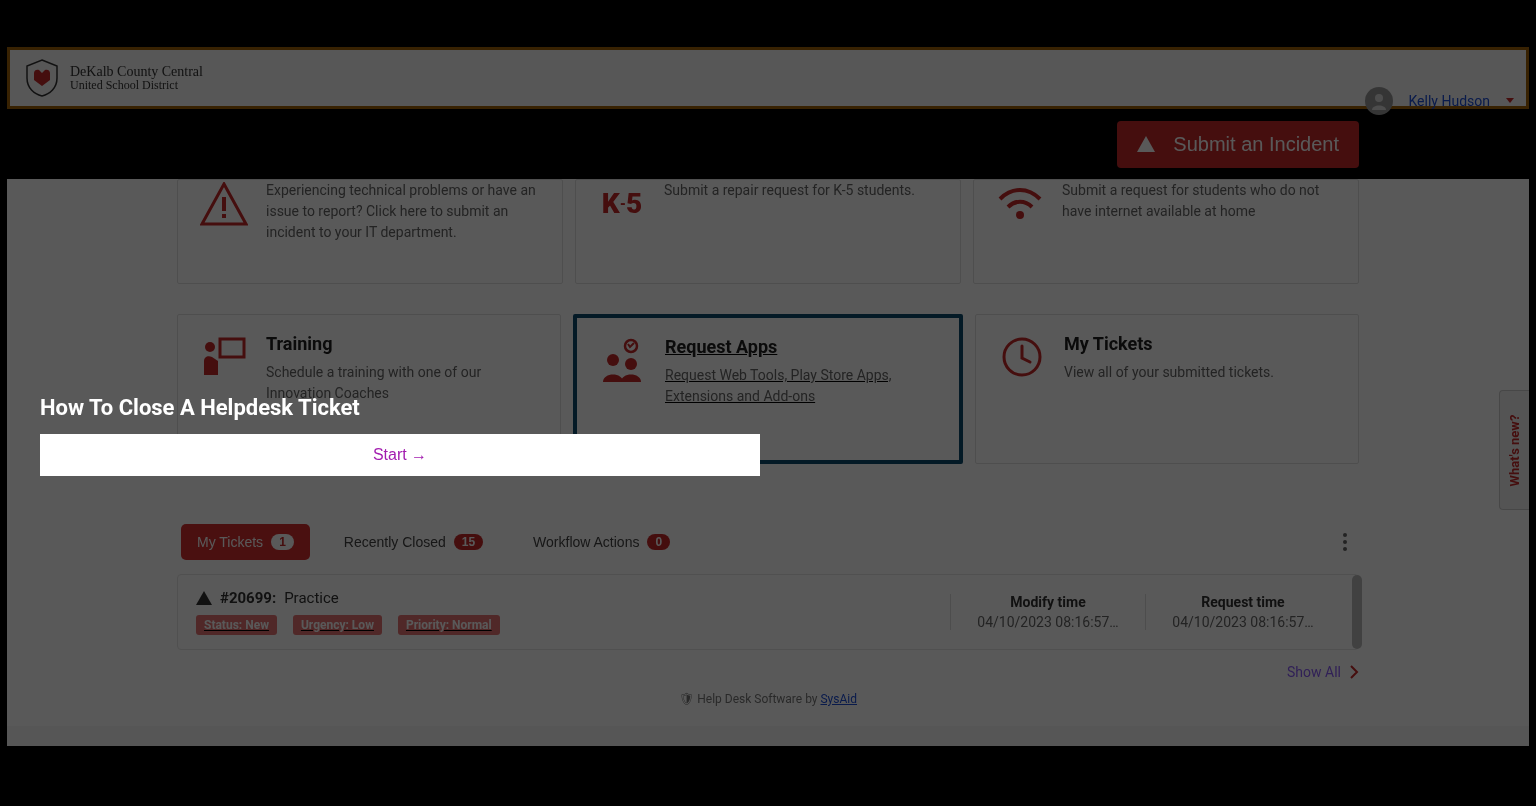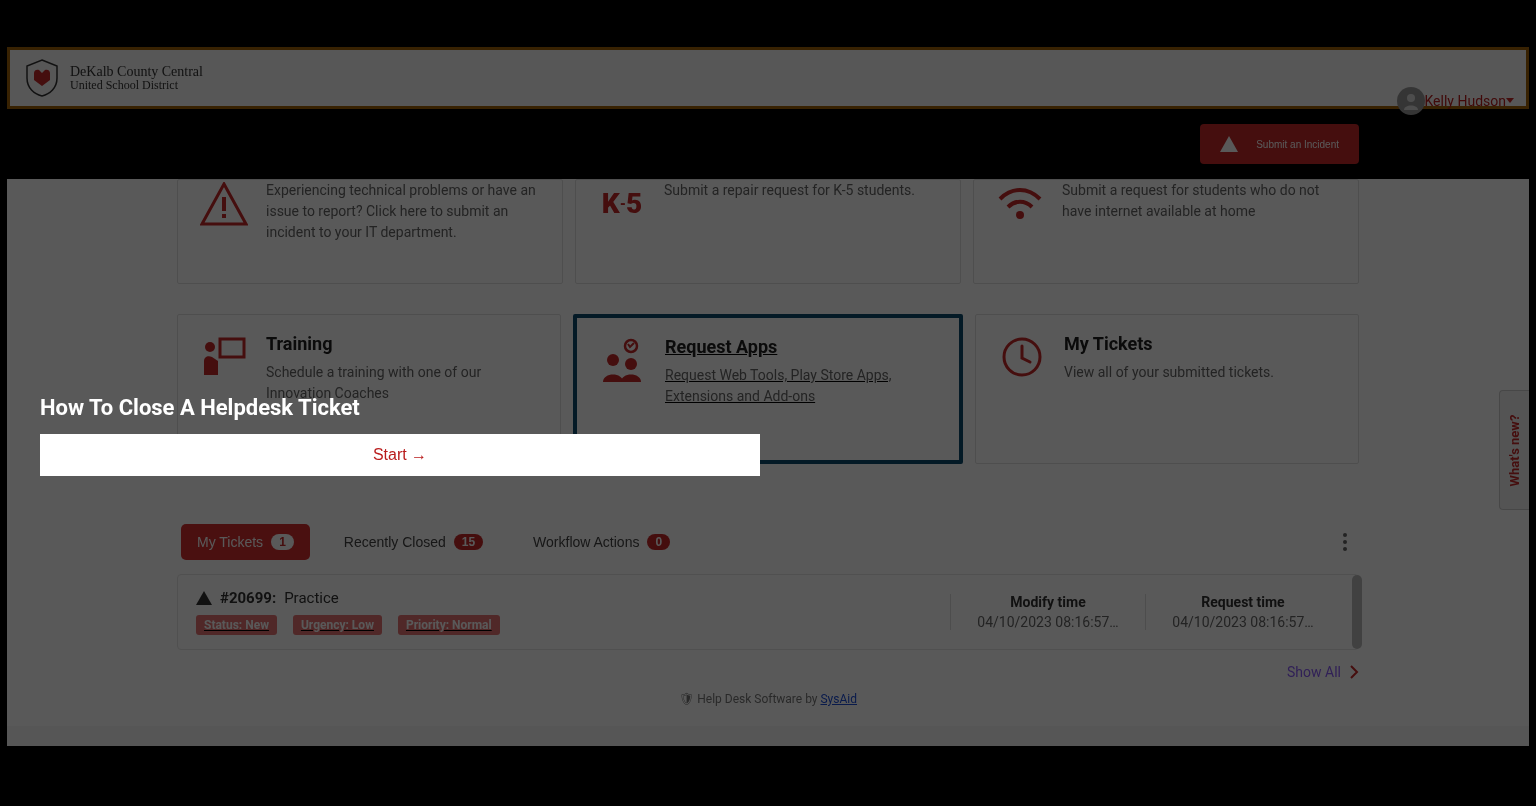--- a/index.html
+++ b/index.html
@@ -54,22 +54,22 @@
       flex-direction: column;
       font-family: Georgia, serif;
       color: #333;
       line-height: 1.1;
     }
     .org-line1 { font-size: 14px; }
     .org-line2 { font-size: 12px; }
     .user-section {
       display: flex;
       align-items: center;
-      gap: 0;
-      color: #b91c1c;
+      gap: 16px;
+      color: #1d4ed8;
       font-size: 14px;
       margin-top: 45px;
     }
     .avatar-circle {
       width: 28px;
       height: 28px;
       border-radius: 50%;
       background: #999;
       display: flex;
       align-items: center;
@@ -88,21 +88,21 @@
       align-items: center;
       justify-content: flex-end;
       padding-right: 170px;
     }
     .submit-btn {
       background: #c62828;
       color: #fff;
       border: none;
       border-radius: 4px;
       padding: 12px 20px;
-      font-size: 10px;
+      font-size: 20px;
       display: flex;
       align-items: center;
       gap: 18px;
       cursor: pointer;
     }
     .submit-btn .warn-icon { width: 18px; height: 16px; }
     .content-area {
       padding: 0 170px 20px 170px;
       background: #fff;
     }
@@ -297,21 +297,21 @@
     }
     .tutorial-title {
       color: #fff;
       font-size: 22px;
       font-weight: 700;
       margin-bottom: 14px;
     }
     .start-btn {
       width: 100%;
       background: #fff;
-      color: #b91c1c;
+      color: #a21caf;
       border: none;
       padding: 12px;
       font-size: 16px;
       font-weight: 500;
       cursor: pointer;
     }
     .warn-svg { fill: currentColor; }
   </style>
 </head>
 <body>

